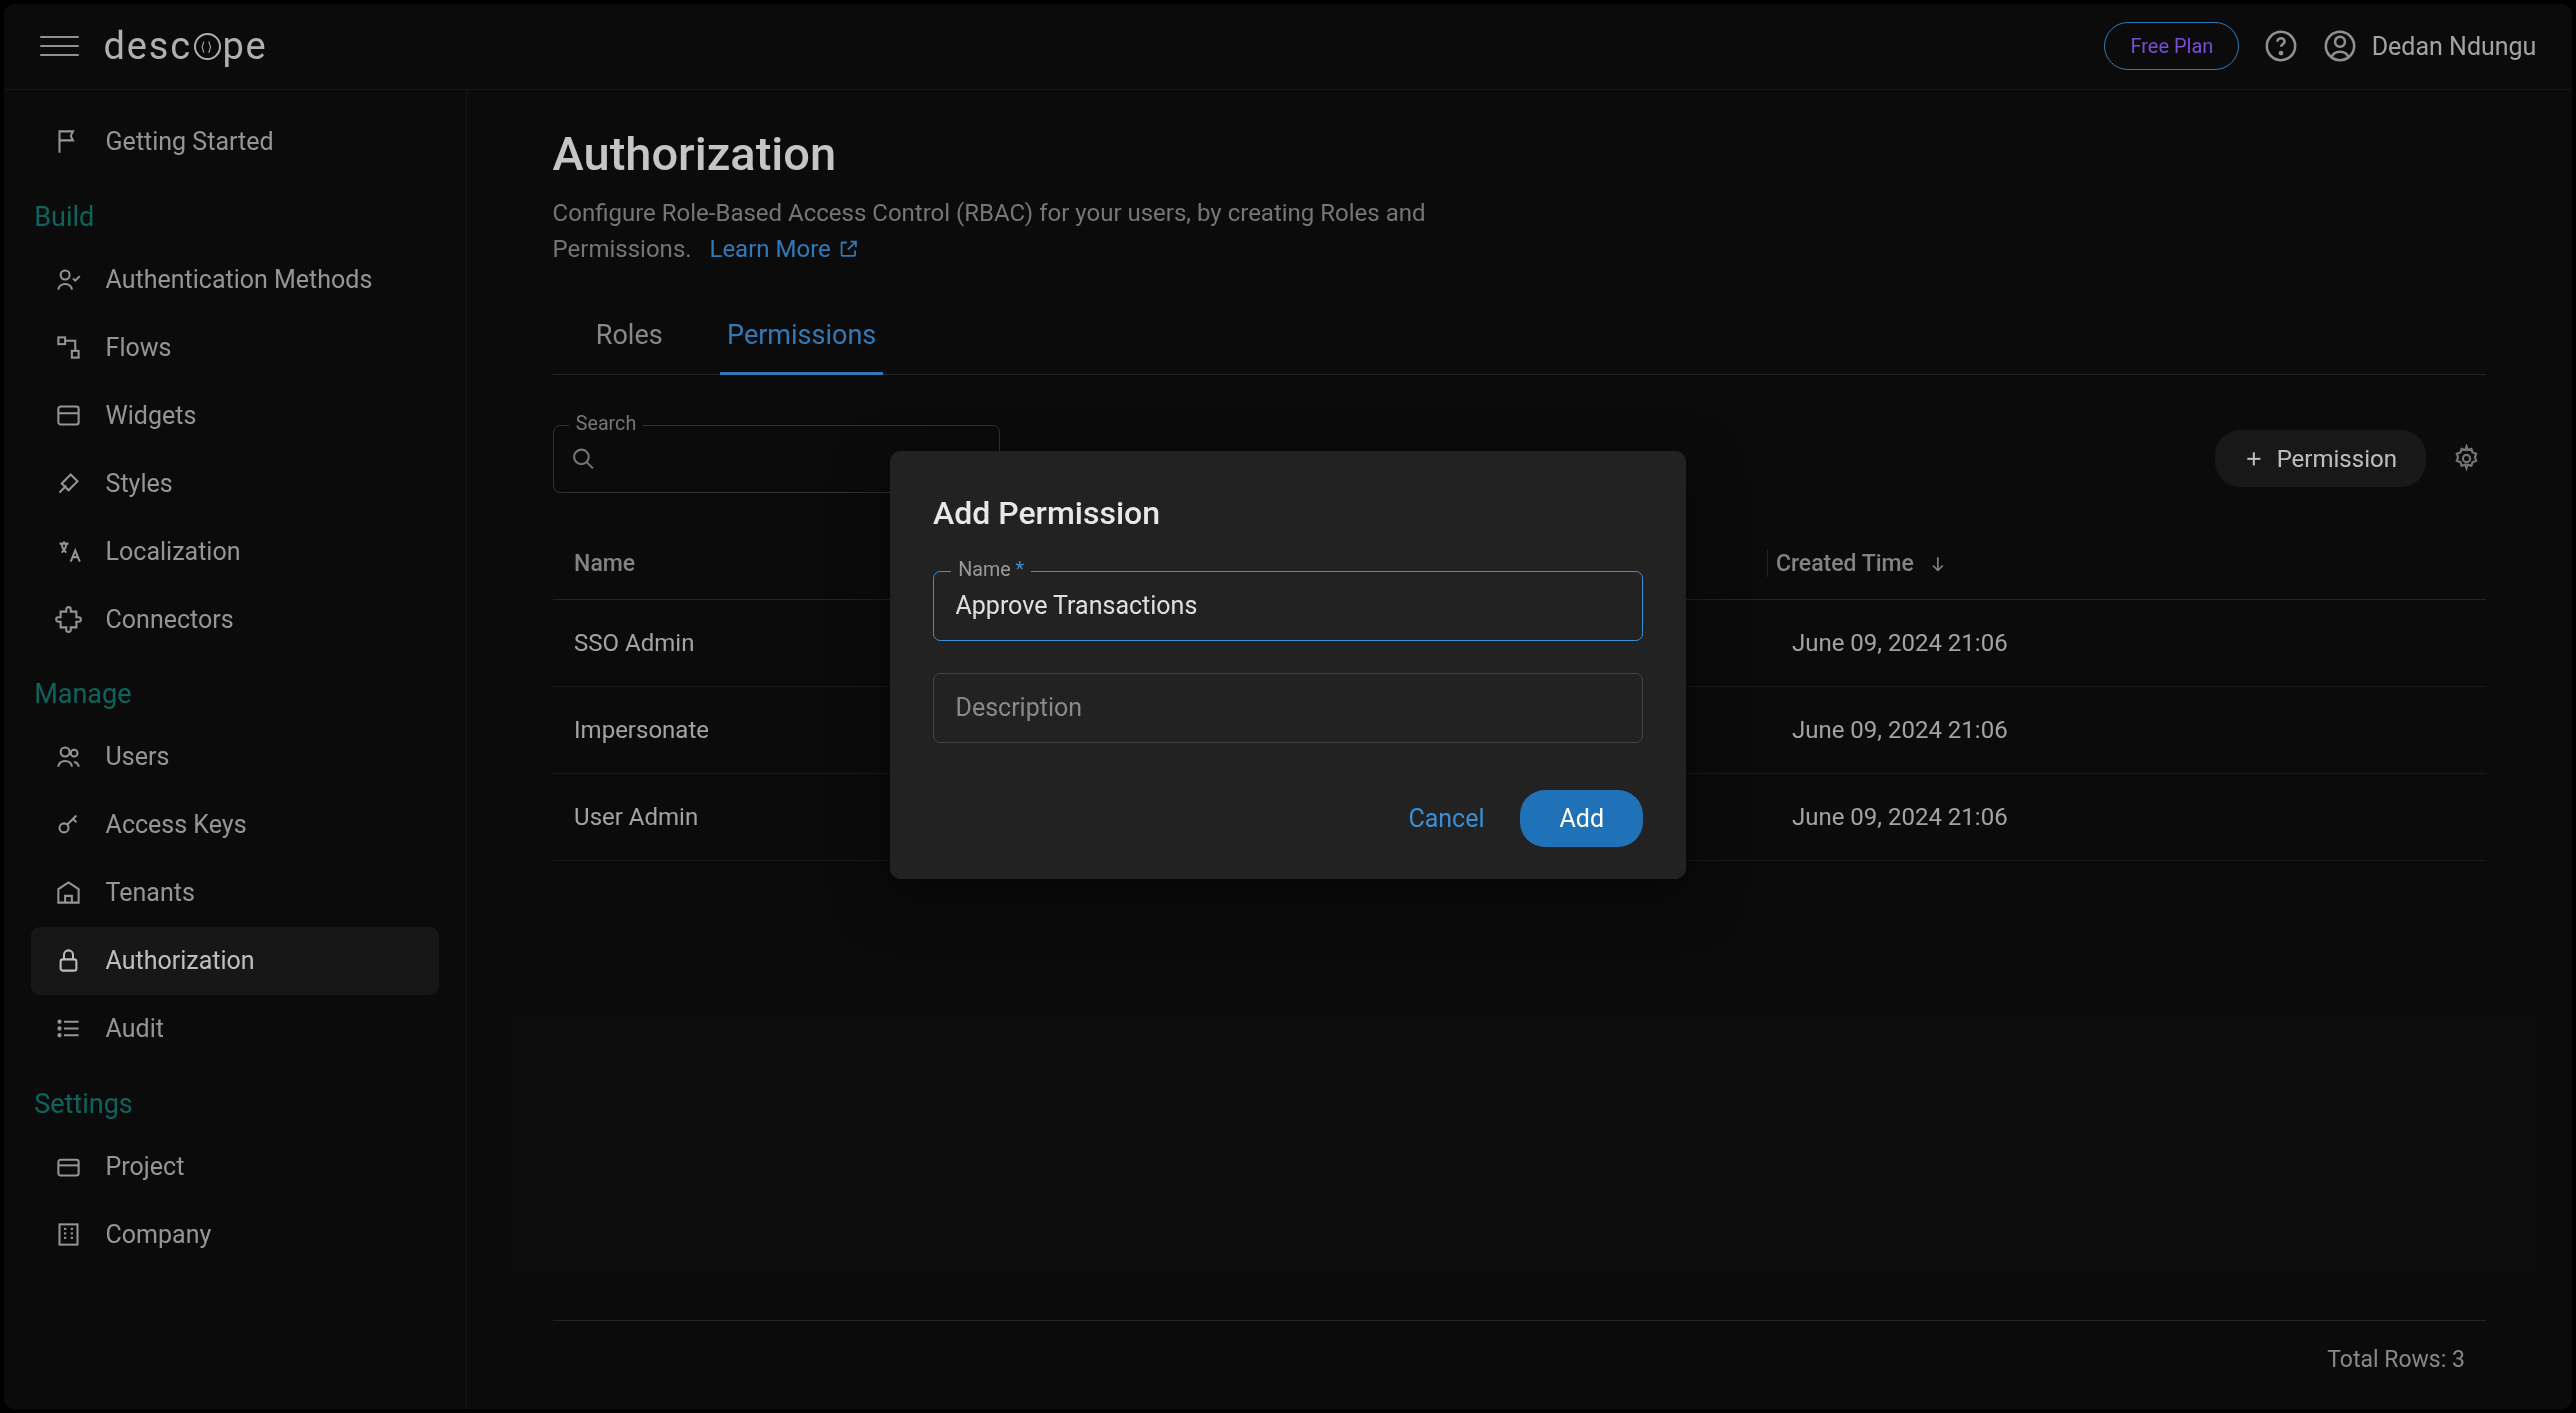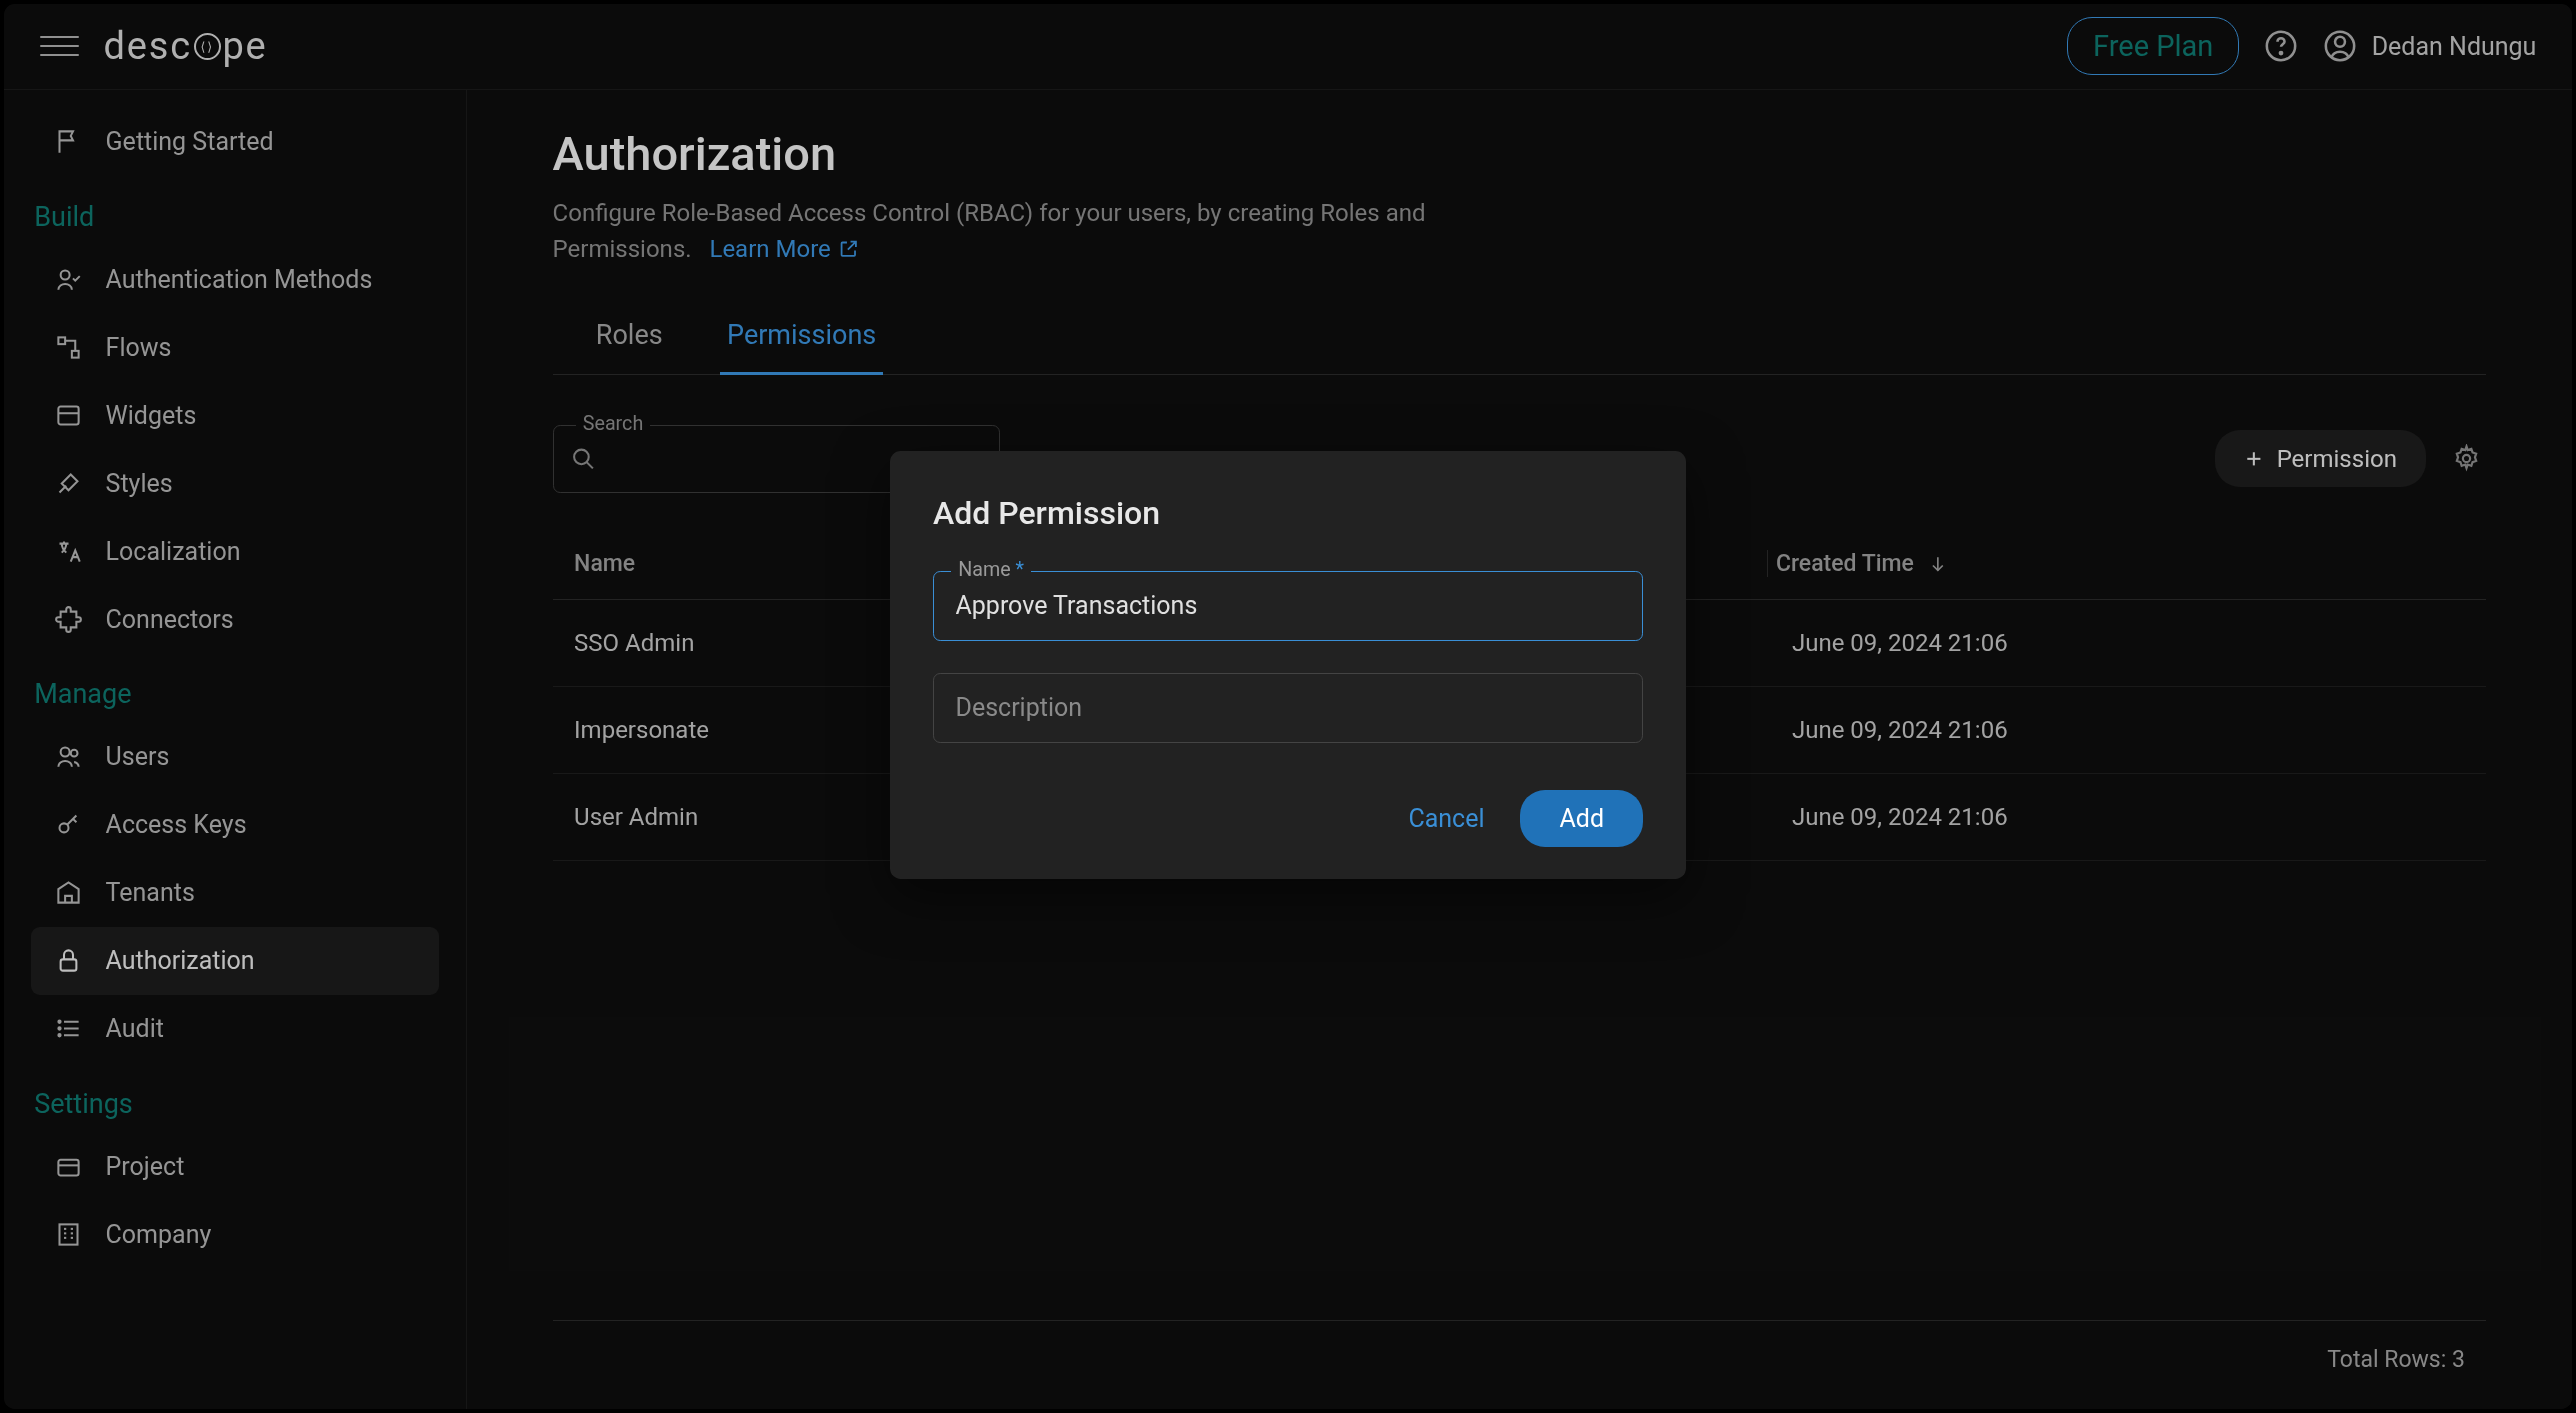--- a/index.html
+++ b/index.html
@@ -65,24 +65,24 @@
       border: 2.7px solid #cfcfcf;
       border-radius: 50%;
       margin: 0 1.8px;
       align-items: center;
       justify-content: center;
       font-size: 12.5px;
     }
     .header-spacer { flex: 1; }
     .plan-badge {
       border: 0.9px solid #3a8fd6;
-      color: #0f766e;
+      color: #8b5cf6;
       padding: 10.7px 25px;
       border-radius: 25px;
-      font-size: 29px;
+      font-size: 20px;
       cursor: pointer;
     }
     .header-icon {
       color: #aaa;
       display: flex;
       align-items: center;
       justify-content: center;
       cursor: pointer;
     }
     .user-block {
@@ -188,21 +188,21 @@
       margin-top: 50px;
       gap: 21.5px;
     }
     .search-wrap {
       position: relative;
       width: 447px;
     }
     .search-label {
       position: absolute;
       top: -12.5px;
-      left: 23px;
+      left: 16px;
       background: #0e0e0e;
       padding: 0 7.2px;
       color: #8a8a8a;
       font-size: 19.7px;
     }
     .search-input {
       width: 100%;
       height: 68px;
       background: transparent;
       border: 0.9px solid #3a3a3a;

